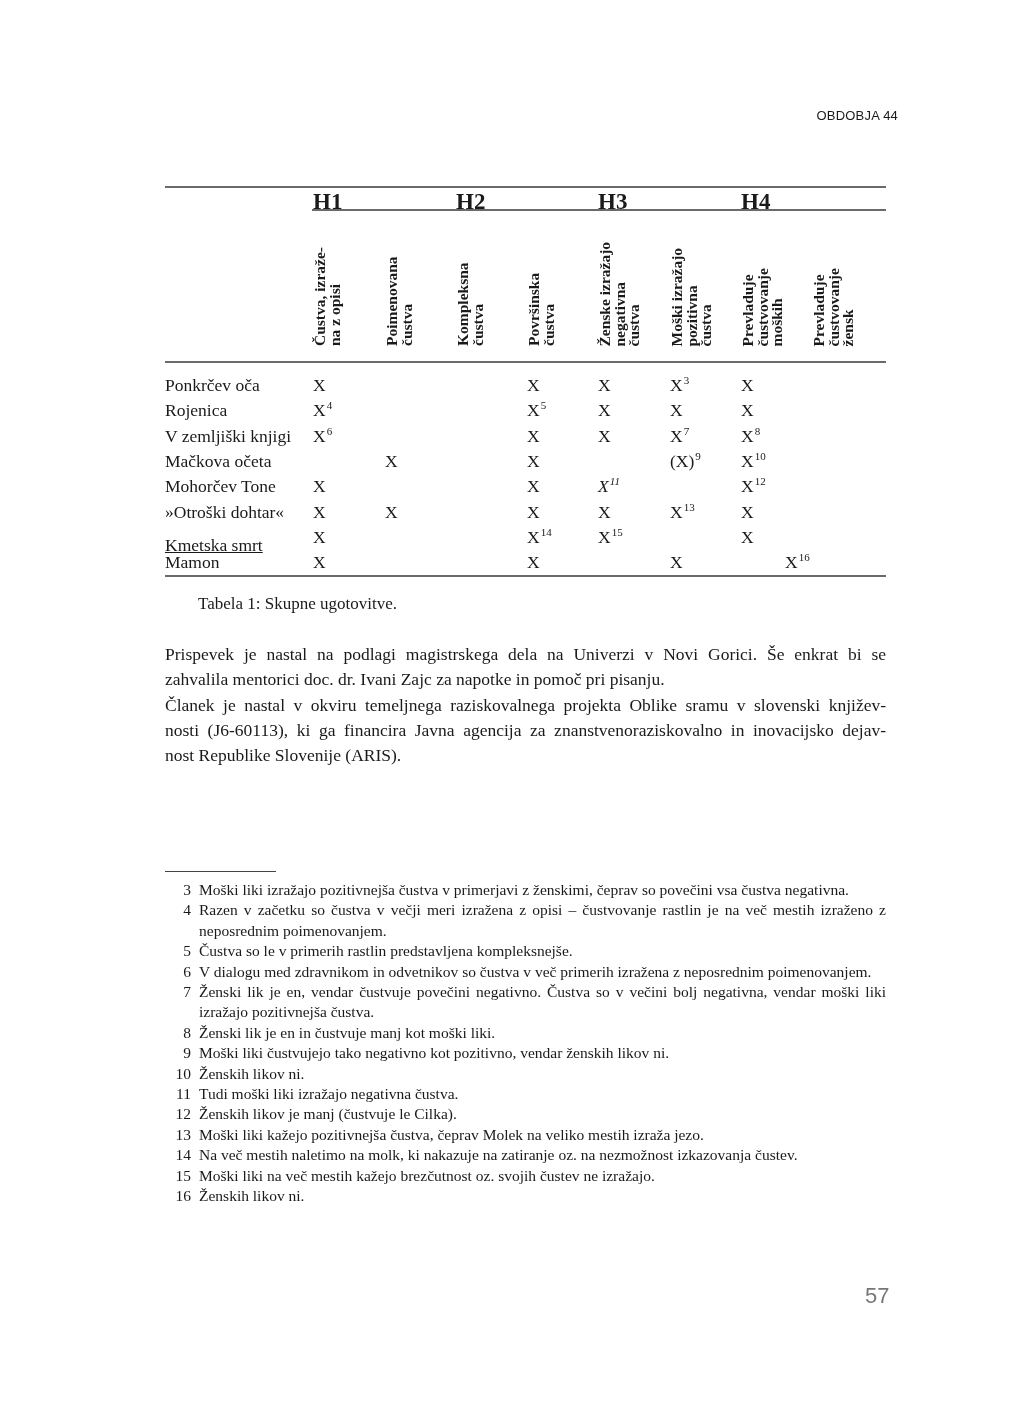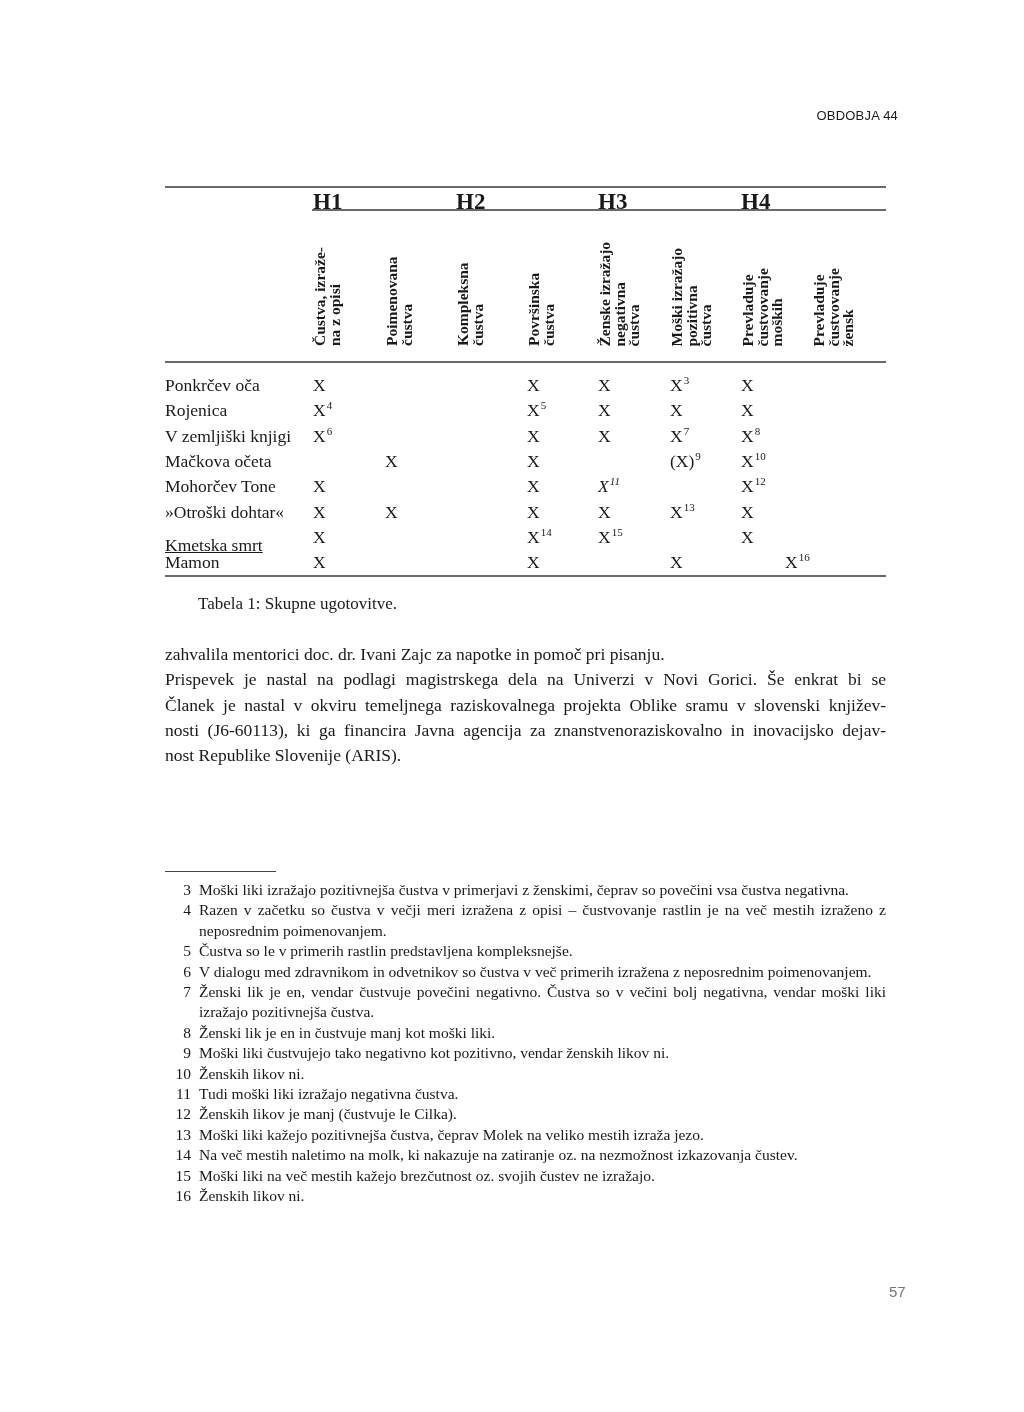--- a/index.html
+++ b/index.html
@@ -19,21 +19,21 @@
   .cell { position: absolute; font-size: 17.5px; white-space: nowrap; }
   .cell sup { font-size: 11px; vertical-align: 0; position: relative; top: -7px; margin-left: 1px; }
   .caption { left: 198px; top: 594px; font-size: 17px; }
   .para { position: absolute; left: 165px; width: 721px; font-size: 17.5px; line-height: 25.3px; text-align: justify; }
   .para .line { display: block; text-align: justify; text-align-last: justify; height: 25.3px; white-space: nowrap; }
   .para .line.last { text-align-last: left; }
   .fn { position: absolute; left: 165px; width: 721px; font-size: 15.5px; line-height: 20.4px; }
   .fn-item { position: relative; padding-left: 34px; }
   .fn-num { position: absolute; left: 0; width: 26px; text-align: right; }
   .fn-text { display: block; text-align: justify; }
-  .folio { left: 865px; top: 1283px; font-family: "Liberation Sans", "DejaVu Sans", sans-serif; font-size: 15px; color: #777777; margin-left: 24px; }
+  .folio { left: 865px; top: 1283px; font-family: "Liberation Sans", "DejaVu Sans", sans-serif; font-size: 22px; color: #777777; }
 </style>
 </head>
 <body>
 
 <div class="abs running-head">OBDOBJA 44</div>
 
 <div>
   <div class="rule" style="left:165px; top:186px; width:721px;"></div>
 
   <div class="hgroup" style="left:313px;">H1</div>
@@ -145,22 +145,22 @@
       <div class="cell" style="top: 552.1px; left: 670px;"><span>X</span></div>
       <div class="cell" style="top: 552.1px; left: 741px; margin-left: 44px;"><span>X</span><sup>16</sup></div>
     </div>
 
   <div class="rule" style="left:165px; top:575px; width:721px;"></div>
 
   <div class="abs caption">Tabela 1: Skupne ugotovitve.</div>
 </div>
 
 <div class="para" style="top:642px;">
+  <span class="line">Prispevek je nastal na podlagi magistrskega dela na Univerzi v Novi Gorici. Še enkrat bi se</span>
   <span class="line last">zahvalila mentorici doc. dr. Ivani Zajc za napotke in pomoč pri pisanju.</span>
-  <span class="line">Prispevek je nastal na podlagi magistrskega dela na Univerzi v Novi Gorici. Še enkrat bi se</span>
   <span class="line">Članek je nastal v okviru temeljnega raziskovalnega projekta Oblike sramu v slovenski književ-</span>
   <span class="line">nosti (J6-60113), ki ga financira Javna agencija za znanstvenoraziskovalno in inovacijsko dejav-</span>
   <span class="line last">nost Republike Slovenije (ARIS).</span>
 </div>
 
 <div class="abs" style="left:165px; top:871px; width:111px; height:1px; background:#444;"></div>
 
 <div class="fn" id="footnotes" style="top:880px;">
     <div class="fn-item">
       <span class="fn-num">3</span>

